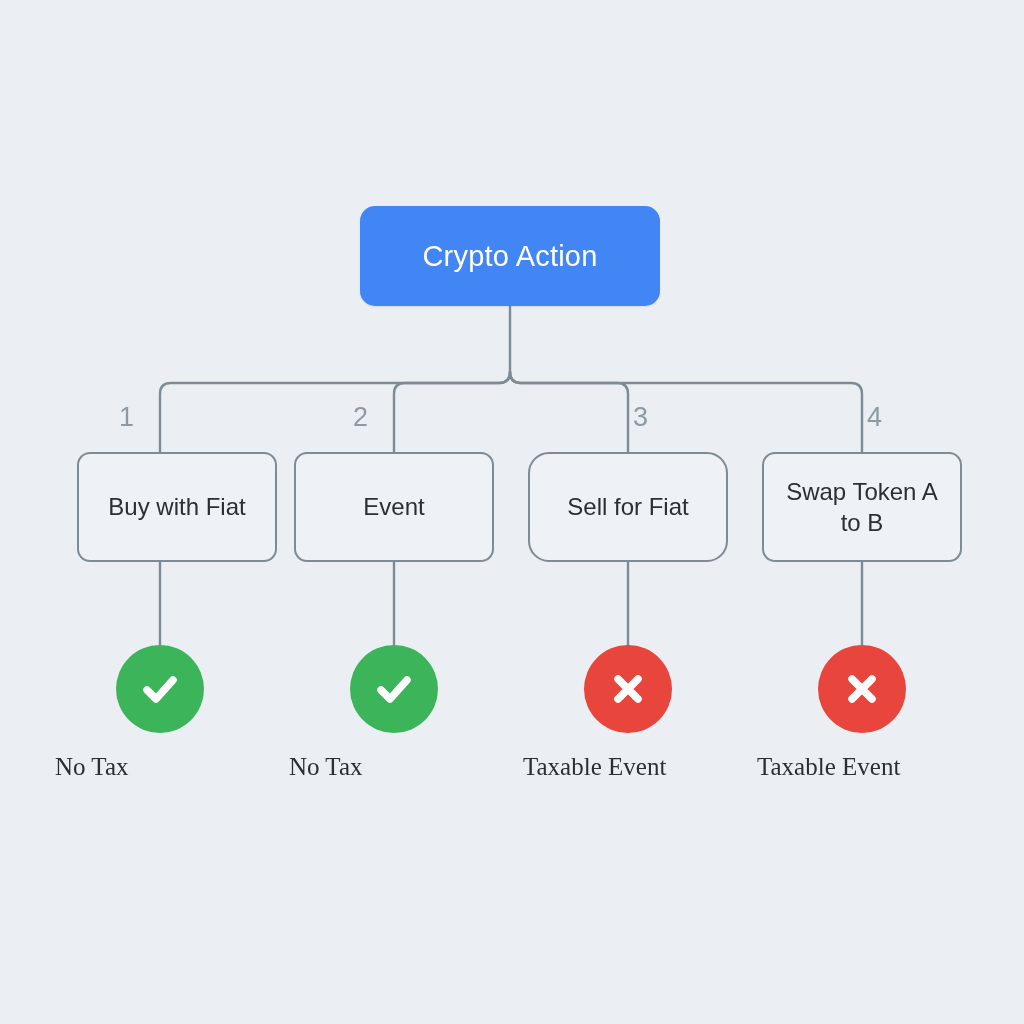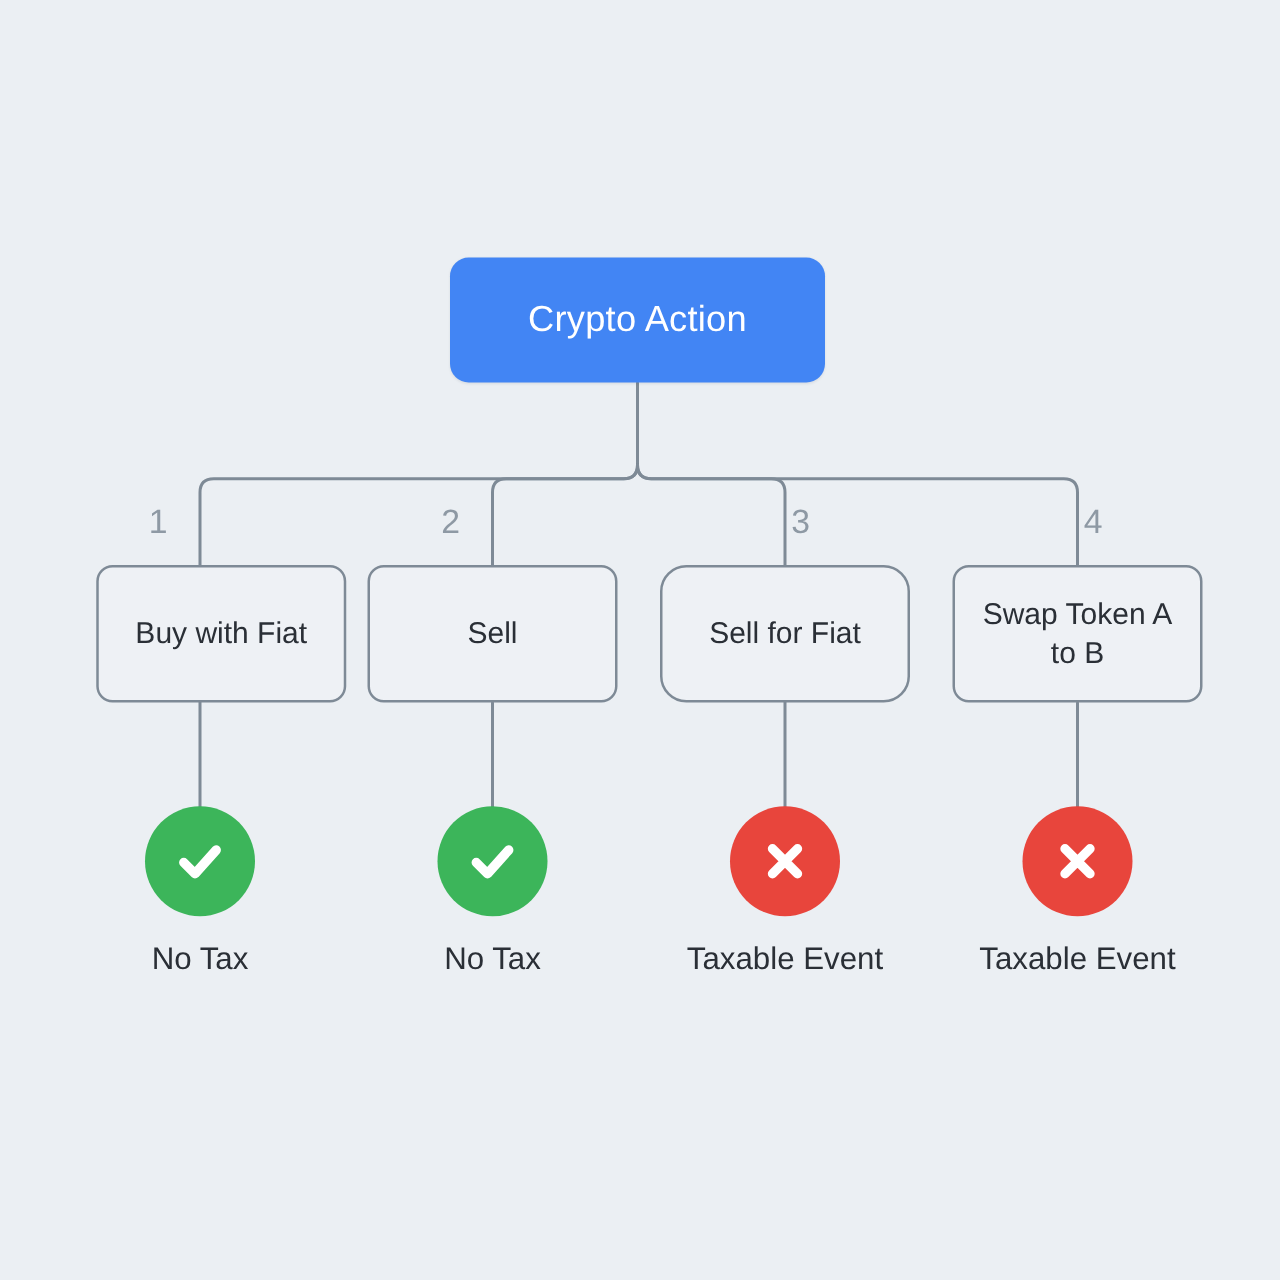--- a/index.html
+++ b/index.html
@@ -102,25 +102,26 @@
     justify-content: center;
     z-index: 3;
   }
   .outcome-icon svg { display: block; }
 
   
   .outcome-label {
     position: absolute;
     top: 750px;
     width: 210px;
-    text-align: center;
+    text-align: left;
     color: #2A2F36;
     font-size: 25px;
     line-height: 1.38;
     z-index: 3;
+    font-family: Liberation Serif, serif;
   }
 </style>
 </head>
 <body>
 
 <div id="diagram-canvas">
 
   <svg id="connector-layer" viewBox="0 0 1024 1024">
     <g fill="none" stroke="#7E8A96" stroke-width="2.4" stroke-linecap="round">
 
@@ -152,21 +153,21 @@
     <svg width="52" height="52" viewBox="0 0 52 52" aria-hidden="true">
       <path d="M13 27 L22 36 L39 17" fill="none" stroke="#FFFFFF" stroke-width="7.5" stroke-linecap="round" stroke-linejoin="round"></path>
     </svg>
   </div>
 
   <div class="outcome-label" style="left:55px;">No Tax</div>
 
   <div class="branch-number" style="left:324px; top:404px;">2</div>
 
   <div class="action-node" style="left:294px;">
-    <span class="action-node-label">Sell</span>
+    <span class="action-node-label">Event</span>
   </div>
 
   <div class="outcome-icon" style="left:350px; background:#3CB55A;">
     <svg width="52" height="52" viewBox="0 0 52 52" aria-hidden="true">
       <path d="M13 27 L22 36 L39 17" fill="none" stroke="#FFFFFF" stroke-width="7.5" stroke-linecap="round" stroke-linejoin="round"></path>
     </svg>
   </div>
 
   <div class="outcome-label" style="left:289px;">No Tax</div>
 

